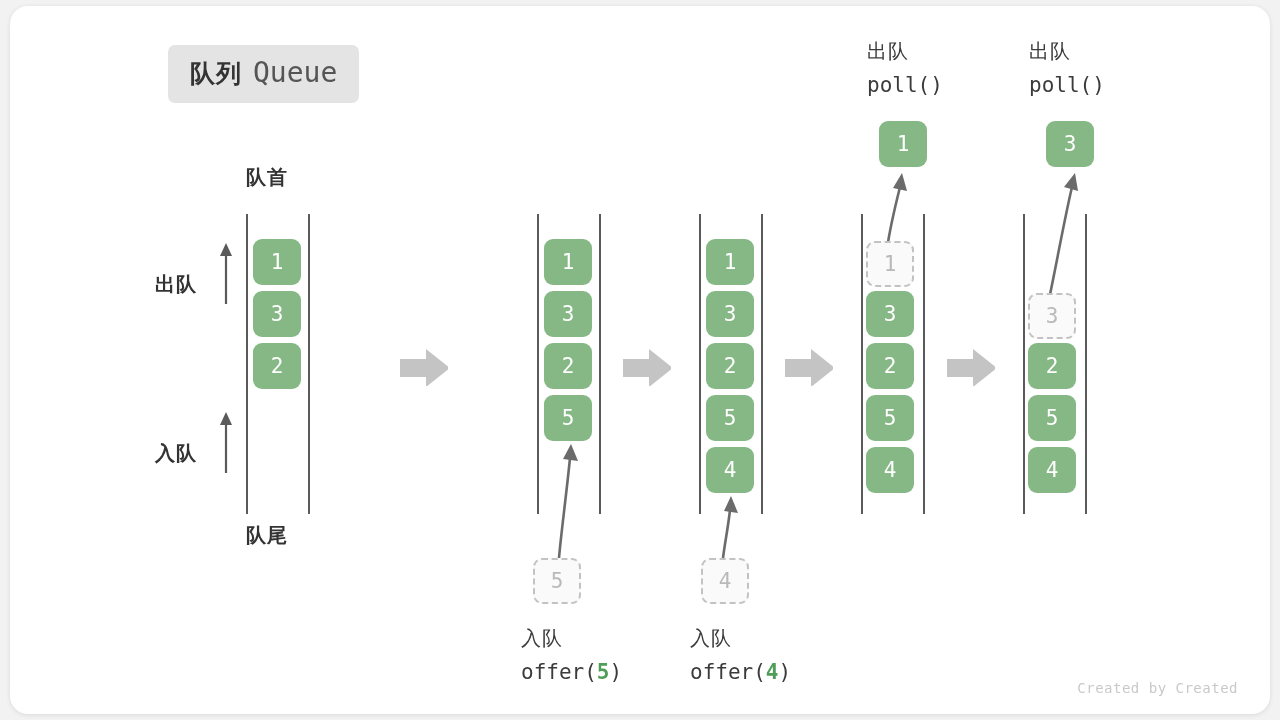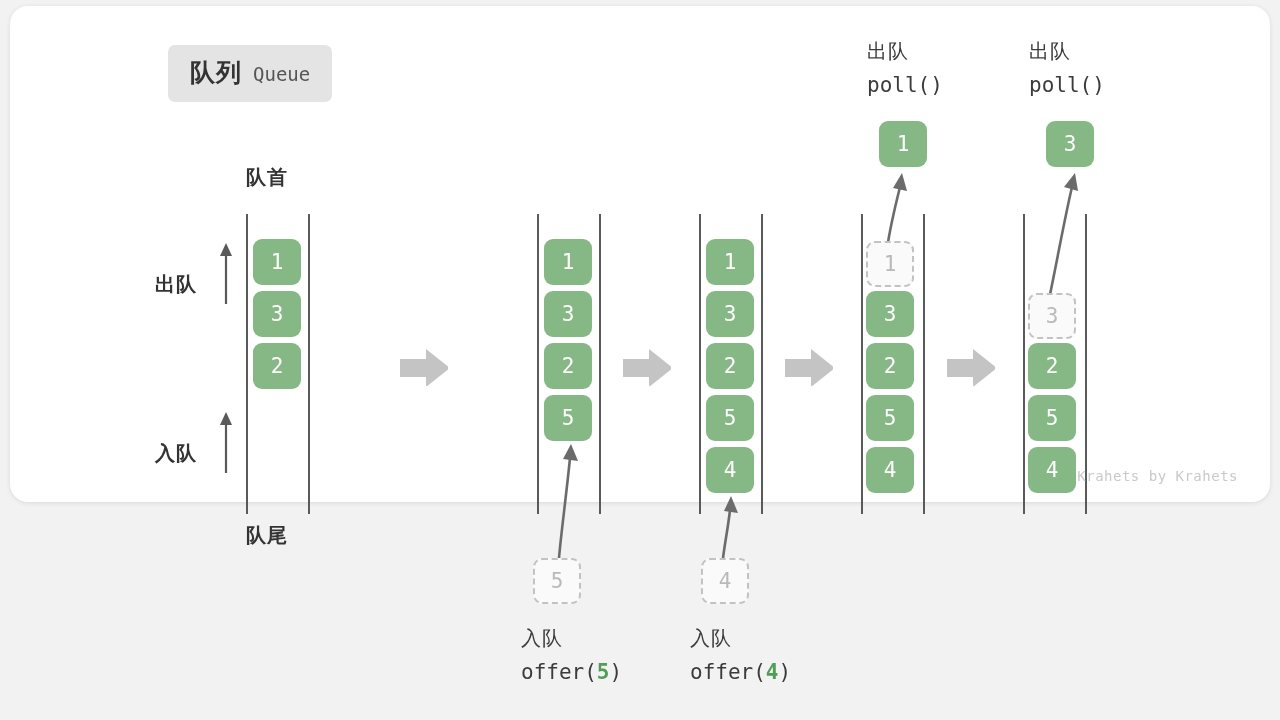--- a/index.html
+++ b/index.html
@@ -4,39 +4,39 @@
 <style>
   html,body{margin:0;padding:0;}
   body{
     width:1280px;height:720px;
     background:#f2f2f2;
     font-family:"Liberation Sans","DejaVu Sans",sans-serif;
     overflow:hidden;
   }
   #card{
     position:absolute;left:10px;top:6px;
-    width:1260px;height:496px;
+    width:1260px;height:708px;
     background:#ffffff;border-radius:18px;
     box-shadow:0 1px 5px rgba(0,0,0,0.10);
   }
   .stage{position:absolute;}
 
   
   #title-badge{
     position:absolute;left:158px;top:39px;
     background:#e4e4e4;border-radius:7px;
     padding:11px 22px 13px 22px;
     display:flex;align-items:baseline;gap:11px;
   }
   #title-badge .cn{
     font-size:25px;font-weight:bold;color:#333333;letter-spacing:1px;
   }
   #title-badge .en{
     font-family:"DejaVu Sans Mono","Liberation Mono",monospace;
-    font-size:19px;color:#555555;
+    font-size:28px;color:#555555;
   }
 
   
   .cn-bold{
     font-size:20px;font-weight:bold;color:#333333;
     letter-spacing:1px;white-space:nowrap;
   }
   .op-label{
     position:absolute;text-align:left;white-space:nowrap;
   }
@@ -204,15 +204,15 @@
       <polygon points="45,2 34,16 48,20" fill="#6b6b6b"></polygon>
     </svg>
     <div class="rail" style="left:1013px;top:208px;height:300px;"></div>
     <div class="rail" style="left:1075px;top:208px;height:300px;"></div>
     <div class="cell ghost" style="left:1018px;top:287px;">3</div>
     <div class="cell" style="left:1018px;top:337px;">2</div>
     <div class="cell" style="left:1018px;top:389px;">5</div>
     <div class="cell" style="left:1018px;top:441px;">4</div>
   </div>
 
-  <div class="credit">Krahets by Krahets</div>
+  <div class="credit">Created by Created</div>
 
 </div>
 
 </body></html>

